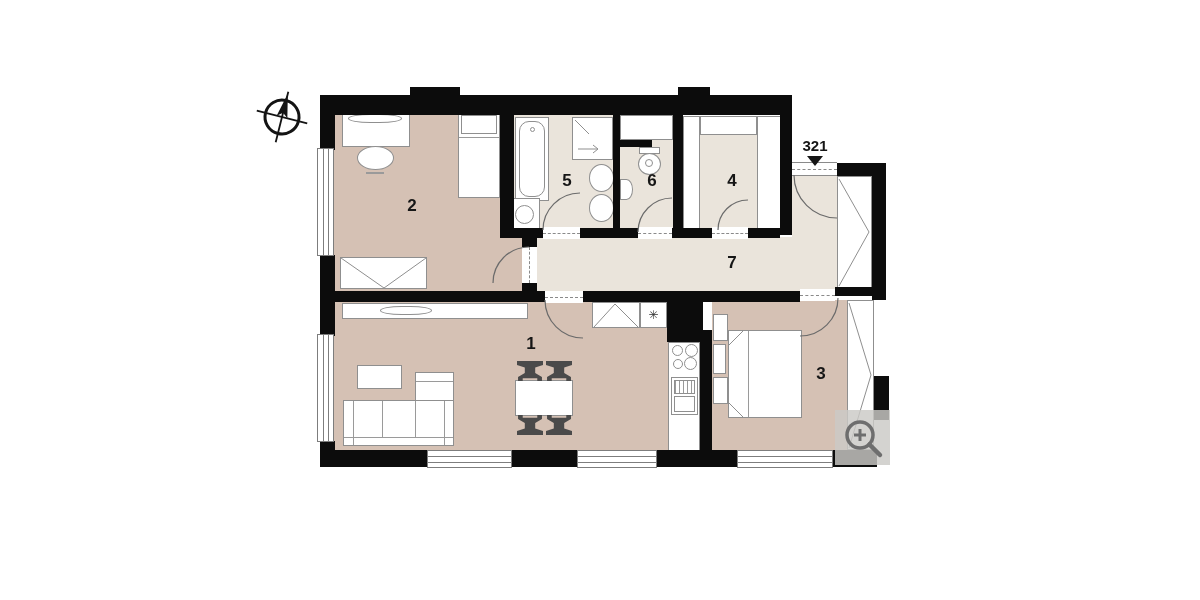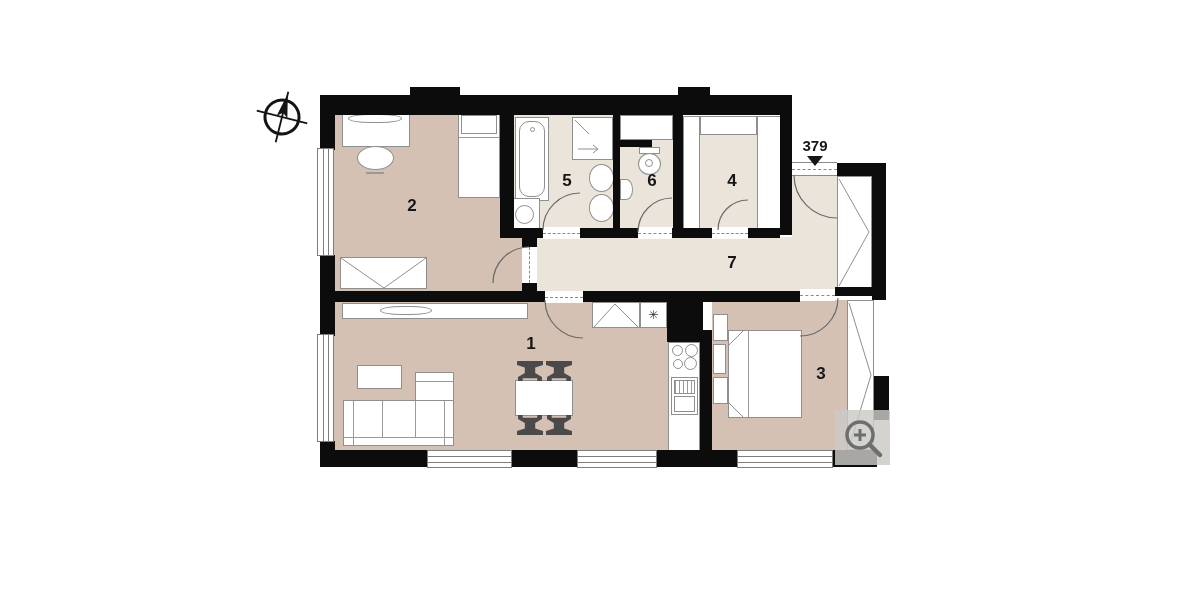--- a/index.html
+++ b/index.html
@@ -238,21 +238,21 @@
   <div class="room-label" style="left:555px;top:170px;">
       <span>5</span>
     </div>
   <div class="room-label" style="left:640px;top:170px;">
       <span>6</span>
     </div>
   <div class="room-label" style="left:720px;top:252px;">
       <span>7</span>
     </div>
 
-  <div id="entry-label" style="left:793px;top:137px;"><span>379</span></div>
+  <div id="entry-label" style="left:793px;top:137px;"><span>321</span></div>
   <div id="entry-marker" style="left:807px;top:156px;"></div>
 
   <button id="zoom-btn" title="">
     <svg width="48" height="48" viewBox="0 0 48 48">
       <circle cx="21" cy="21" r="13" fill="none" stroke="#6e6e6e" stroke-width="3.5"></circle>
       <line x1="21" y1="15" x2="21" y2="27" stroke="#6e6e6e" stroke-width="3"></line>
       <line x1="15" y1="21" x2="27" y2="21" stroke="#6e6e6e" stroke-width="3"></line>
       <line x1="30.5" y1="30.5" x2="41" y2="41" stroke="#6e6e6e" stroke-width="4.5" stroke-linecap="round"></line>
     </svg>
   </button>

